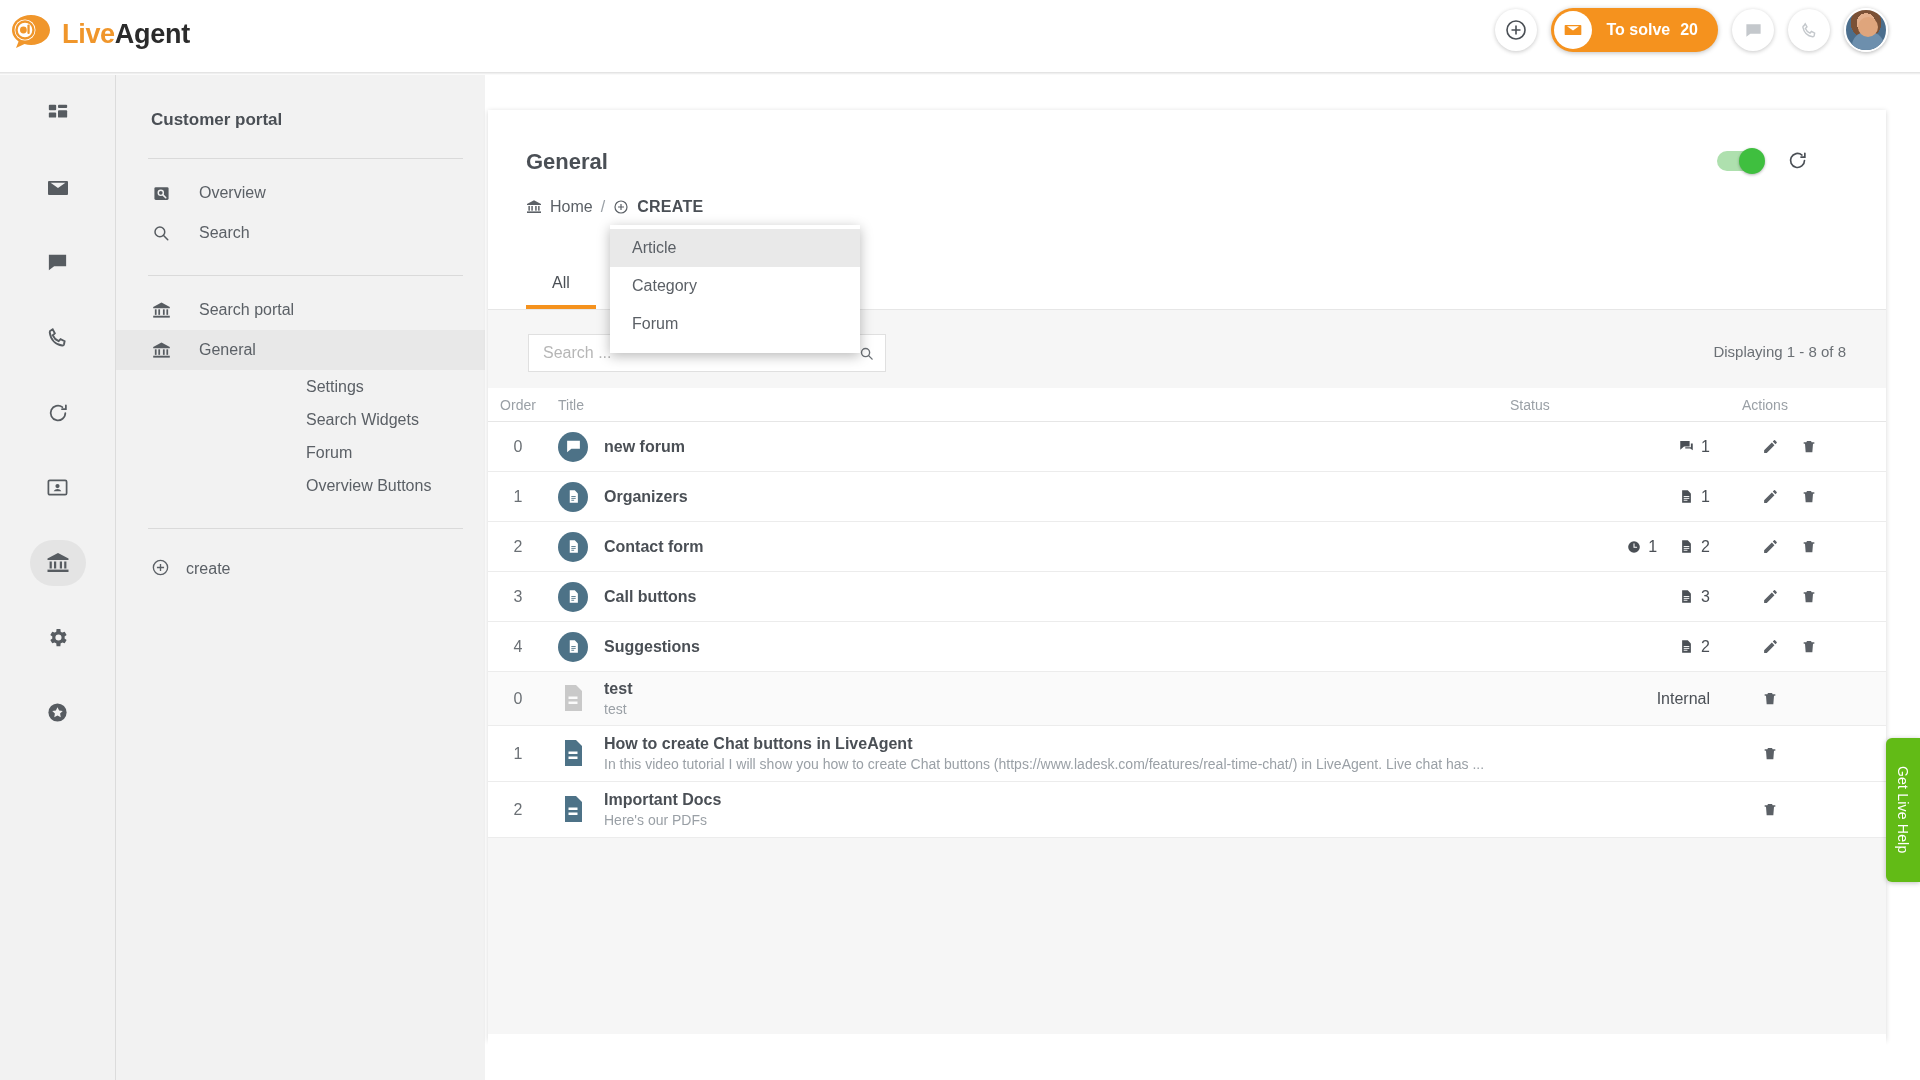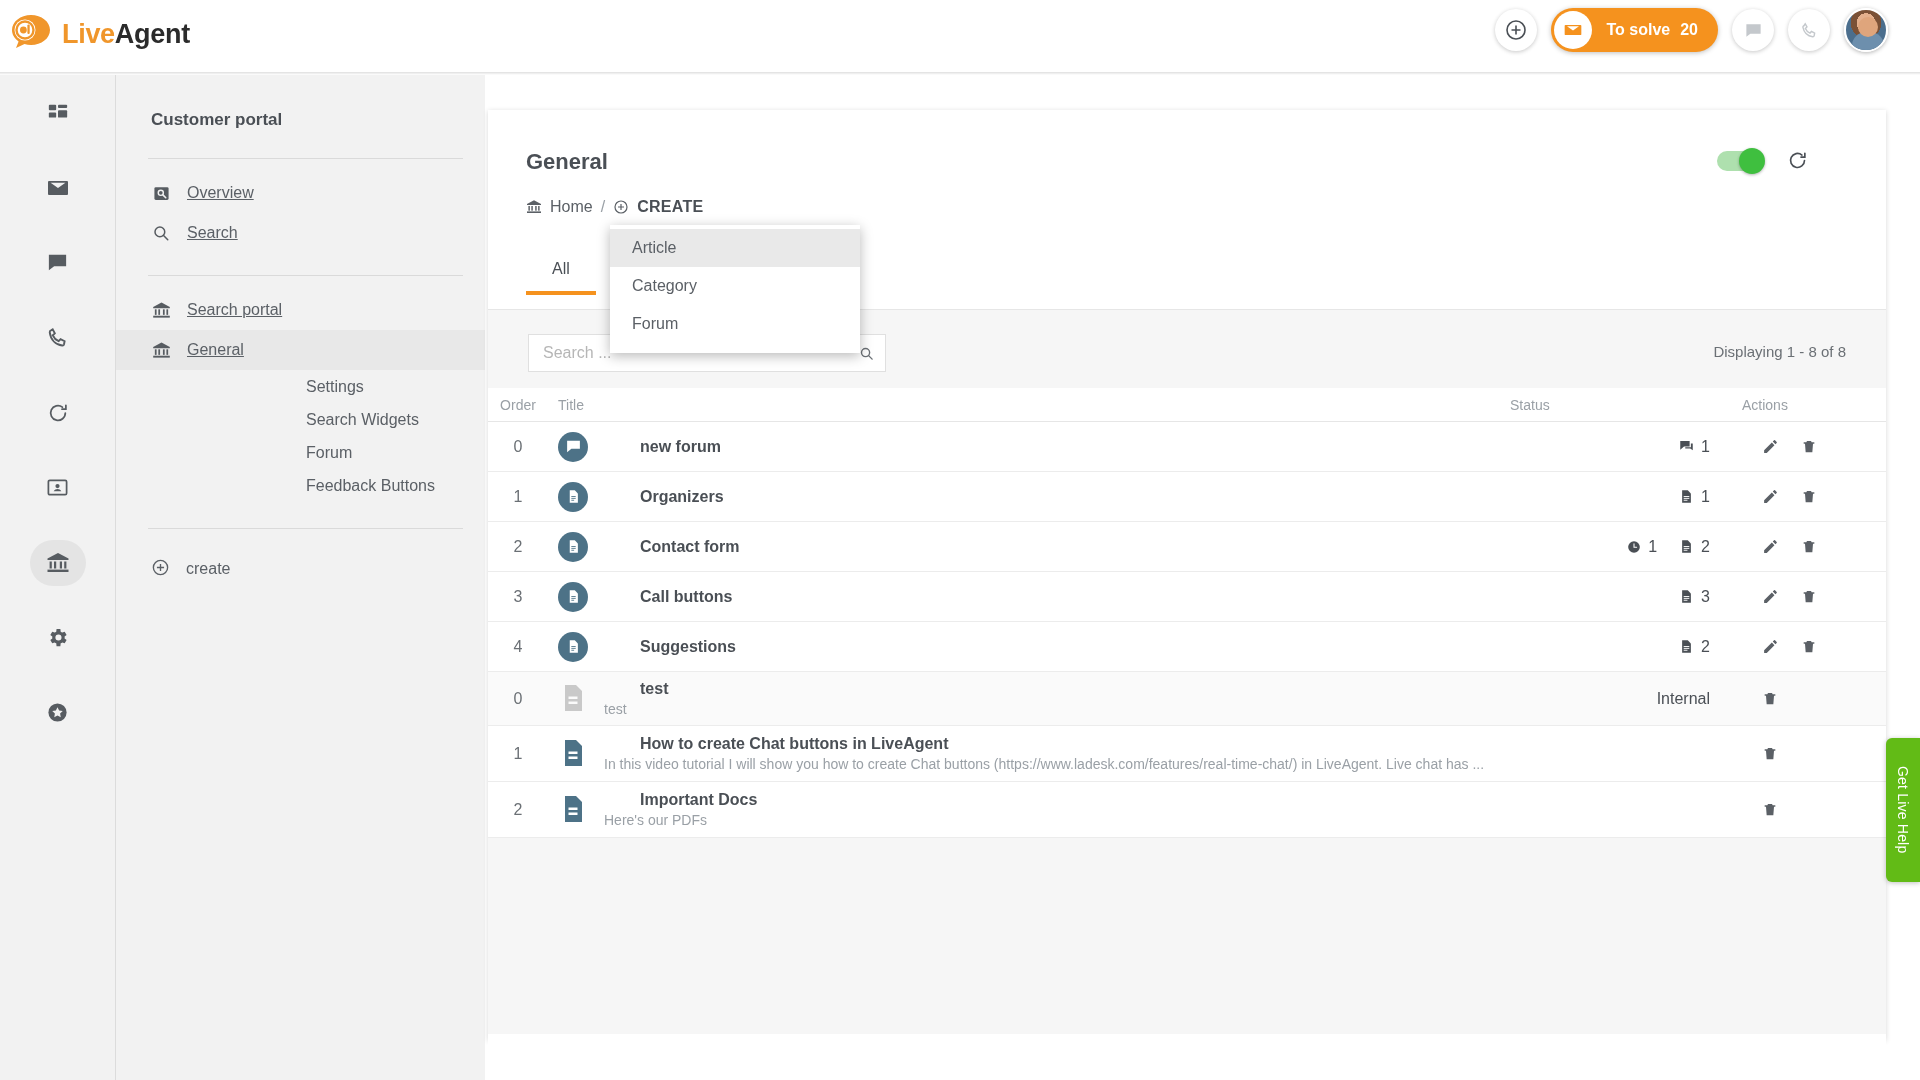--- a/index.html
+++ b/index.html
@@ -83,22 +83,22 @@
     position: absolute; left: 115px; top: 75px; width: 370px; height: 1005px;
     background: #f2f2f2; border-left: 1px solid #dcdcdc;
   }
   .sb-title {
     font-size: 17px; font-weight: bold; color: #4a4f55;
     padding: 35px 0 0 35px;
   }
   .sb-sep { height:1px; background:#dadada; margin: 28px 22px 0 32px; }
   .sb-group { padding-top: 14px; }
   .sb-item {
-    display: flex; align-items: center; gap: 16px; height: 40px;
-    padding-left: 35px; color: #5b6066; font-size: 16px; cursor: pointer; text-decoration: underline;
+    display: flex; align-items: center; gap: 28px; height: 40px;
+    padding-left: 35px; color: #5b6066; font-size: 16px; cursor: pointer;
   }
   .sb-item.active { background: #e8e8e8; }
   .sb-item .sbicon { width: 20px; display: flex; justify-content: center; color: #575c61; }
   .sb-sub {
     height: 33px; display: flex; align-items: center;
     padding-left: 190px; font-size: 16px; color: #5b6066; cursor: pointer;
   }
   .sb-sub-wrap { padding-left: 0; }
   .sb-create {
     display: flex; align-items: center; gap: 16px; height: 40px;
@@ -133,21 +133,21 @@
     width: 46px; height: 20px; border-radius: 10px; background: #aee0ae;
     position: relative; cursor: pointer;
   }
   .toggle .knob {
     position: absolute; right: -2px; top: -3px; width: 26px; height: 26px;
     border-radius: 50%; background: #3fbf3f; box-shadow: 0 1px 3px rgba(0,0,0,.3);
   }
   .refresh-btn { color: #4a4f55; cursor: pointer; display:flex; }
 
   .tabs {
-    position: absolute; left: 38px; bottom: 14px; display: flex; gap: 0;
+    position: absolute; left: 38px; bottom: 0; display: flex; gap: 0;
   }
   .tab {
     padding: 14px 26px 13px; font-size: 16px; color: #5b6066; cursor: pointer;
     border-bottom: 4px solid transparent;
   }
   .tab.active { border-bottom-color: #f5921e; color: #4a4f55; }
 
   
   .dropdown {
     position: absolute; left: 610px; top: 225px; width: 250px;
@@ -200,21 +200,21 @@
   .trow.shaded { background: #fafafa; }
   .trow .col-order { font-size: 16px; color: #6b7075; }
   .cell-title { display: flex; align-items: center; gap: 16px; padding-left: 10px; flex:1; min-width:0;}
   .t-ico {
     width: 30px; height: 30px; border-radius: 50%; background: #4d7287;
     display:flex; align-items:center; justify-content:center; color:#fff; flex:none;
   }
   .t-ico.plain { background: transparent; color:#4d7287; border-radius:0; }
   .t-ico.plain.grey { color: #c9c9c9; }
   .t-txt { min-width: 0; }
-  .t-name { font-size: 16px; font-weight: bold; color: #4a4f55; line-height: 1.35; margin-left: 36px; }
+  .t-name { font-size: 16px; font-weight: bold; color: #4a4f55; line-height: 1.35; }
   .t-desc {
     font-size: 14px; color: #9aa0a6; line-height: 1.45;
     white-space: nowrap; overflow: hidden; text-overflow: ellipsis; max-width: 900px;
   }
   .cell-status {
     width: 230px; flex: none; display: flex; align-items: center; justify-content: flex-end;
     gap: 22px; font-size: 16px; color: #4a4f55; padding-right: 6px;
   }
   .stat { display: flex; align-items: center; gap: 7px; }
   .stat-internal { font-size: 16px; color: #4a4f55; }
@@ -430,21 +430,21 @@
         <div class="sb-sub">
             <span>Settings</span>
           </div>
         <div class="sb-sub">
             <span>Search Widgets</span>
           </div>
         <div class="sb-sub">
             <span>Forum</span>
           </div>
         <div class="sb-sub">
-            <span>Feedback Buttons</span>
+            <span>Overview Buttons</span>
           </div>
       </div>
     </div>
 
     <div class="sb-sep" style="margin-top:26px"></div>
 
     <div class="sb-create" style="margin-top:20px">
       <span class="sbicon">
         <svg width="19" height="19" viewBox="0 0 24 24" fill="none" stroke="currentColor" stroke-width="1.7">
             <circle cx="12" cy="12" r="9"></circle>

